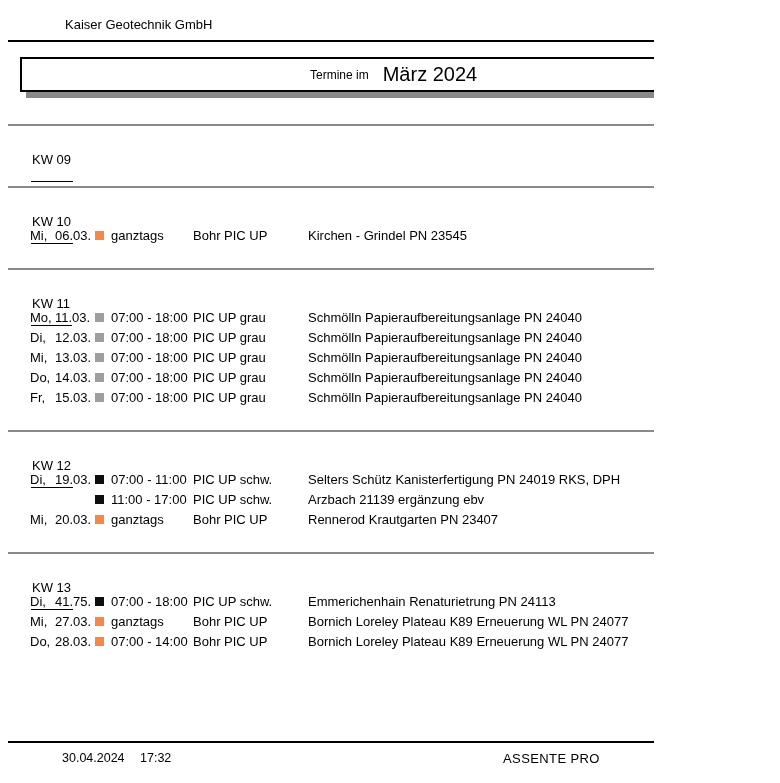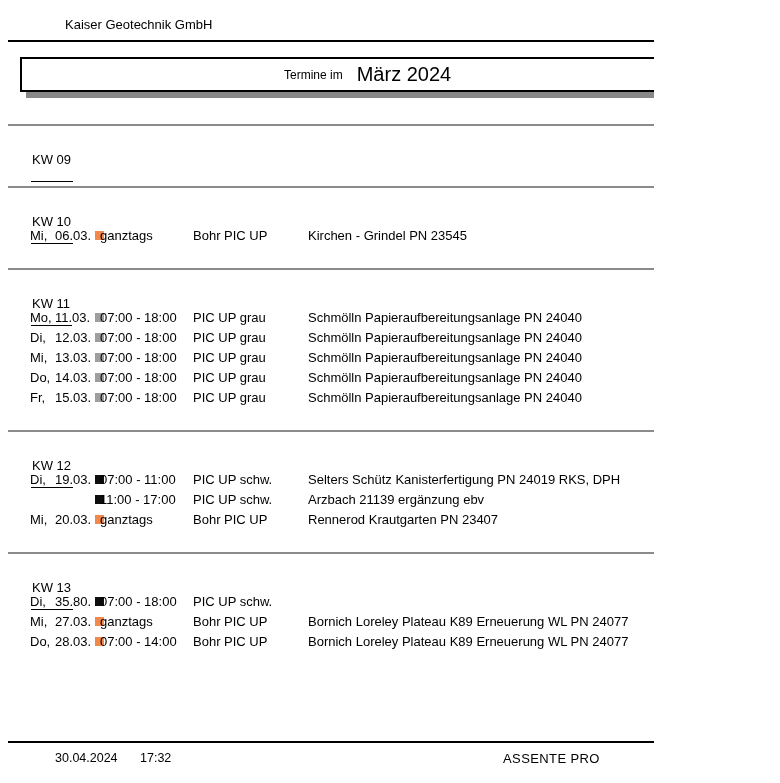--- a/index.html
+++ b/index.html
@@ -22,21 +22,21 @@
   .title-box{
     position:absolute;left:20px;top:57px;width:716px;height:31px;
     background:#fff;border:2px solid #000;
     box-shadow:6px 6px 0 #888;
     display:flex;align-items:center;
   }
   .title-name{
     margin-left:18px;font-size:18px;letter-spacing:0.2px;
   }
   .title-sub{
-    position:absolute;left:262px;top:0;height:100%;
+    position:absolute;left:288px;top:0;height:100%;
     display:flex;align-items:center;text-align:center;
   }
   .title-sub .prefix{font-size:12px;}
   .title-sub .month{font-size:20px;margin-left:14px;}
   .sections{
     position:absolute;left:0;top:124px;width:780px;
   }
   .kw-section{
     margin:0 0 23px 0;
     border-top:2px solid #8b8b8b;
@@ -49,28 +49,28 @@
     border-bottom:1px solid #000;padding:0 2px 14px 1px;margin-top:22px;
   }
   .rows{padding-top:15px;}
   .row{position:relative;height:20px;font-size:13px;}
   .row .c{position:absolute;top:3px;white-space:nowrap;}
   .row .day{left:22px;}
   .row .date{left:47px;}
   .row .marker{
     left:87px;top:6px;width:9px;height:9px;display:inline-block;
   }
-  .row .time{left:92px;}
+  .row .time{left:103px;}
   .row .type{left:185px;}
   .row .desc{left:300px;}
   .footer-rule{
     position:absolute;left:8px;top:741px;width:742px;height:0;
     border-top:2px solid #000;
   }
-  .footer-date{position:absolute;left:55px;top:751px;font-size:12.5px;}
+  .footer-date{position:absolute;left:62px;top:751px;font-size:12.5px;}
   .footer-time{position:absolute;left:140px;top:751px;font-size:12.5px;}
   .footer-app{position:absolute;left:503px;top:751px;font-size:13px;letter-spacing:0.4px;}
 </style>
 </head>
 <body>
 
 <div class="page">
 
   <div class="company">Kaiser Geotechnik GmbH</div>
 
@@ -193,24 +193,25 @@
 </div>
   </section>
 
   <section class="kw-section">
     <div class="kw-head">
       <span class="kw-label">KW 13</span>
     </div>
     <div class="rows">
   <div class="row">
     <span class="c day">Di,</span>
-    <span class="c date">35.80.</span>
+    <span class="c date">41.75.</span>
     <span class="c marker" style="background: rgb(14, 14, 14);"></span>
     <span class="c time">07:00 - 18:00</span>
     <span class="c type">PIC UP schw.</span>
+    <span class="c desc">Emmerichenhain Renaturietrung PN 24113</span>
   </div>
 
   <div class="row">
     <span class="c day">Mi,</span>
     <span class="c date">27.03.</span>
     <span class="c marker" style="background: rgb(242, 136, 75);"></span>
     <span class="c time">ganztags</span>
     <span class="c type">Bohr PIC UP</span>
     <span class="c desc">Bornich Loreley Plateau K89 Erneuerung WL PN 24077</span>
   </div>

